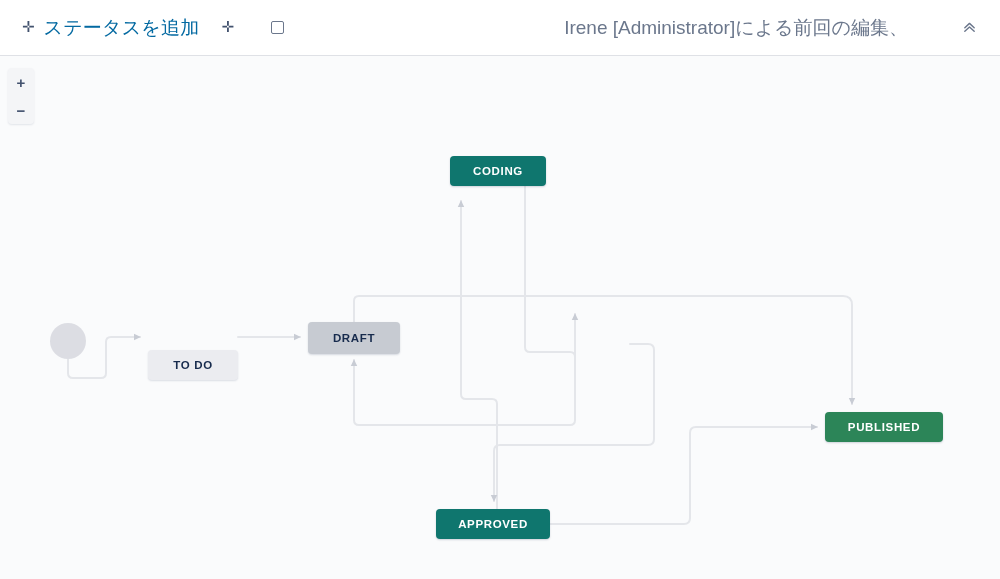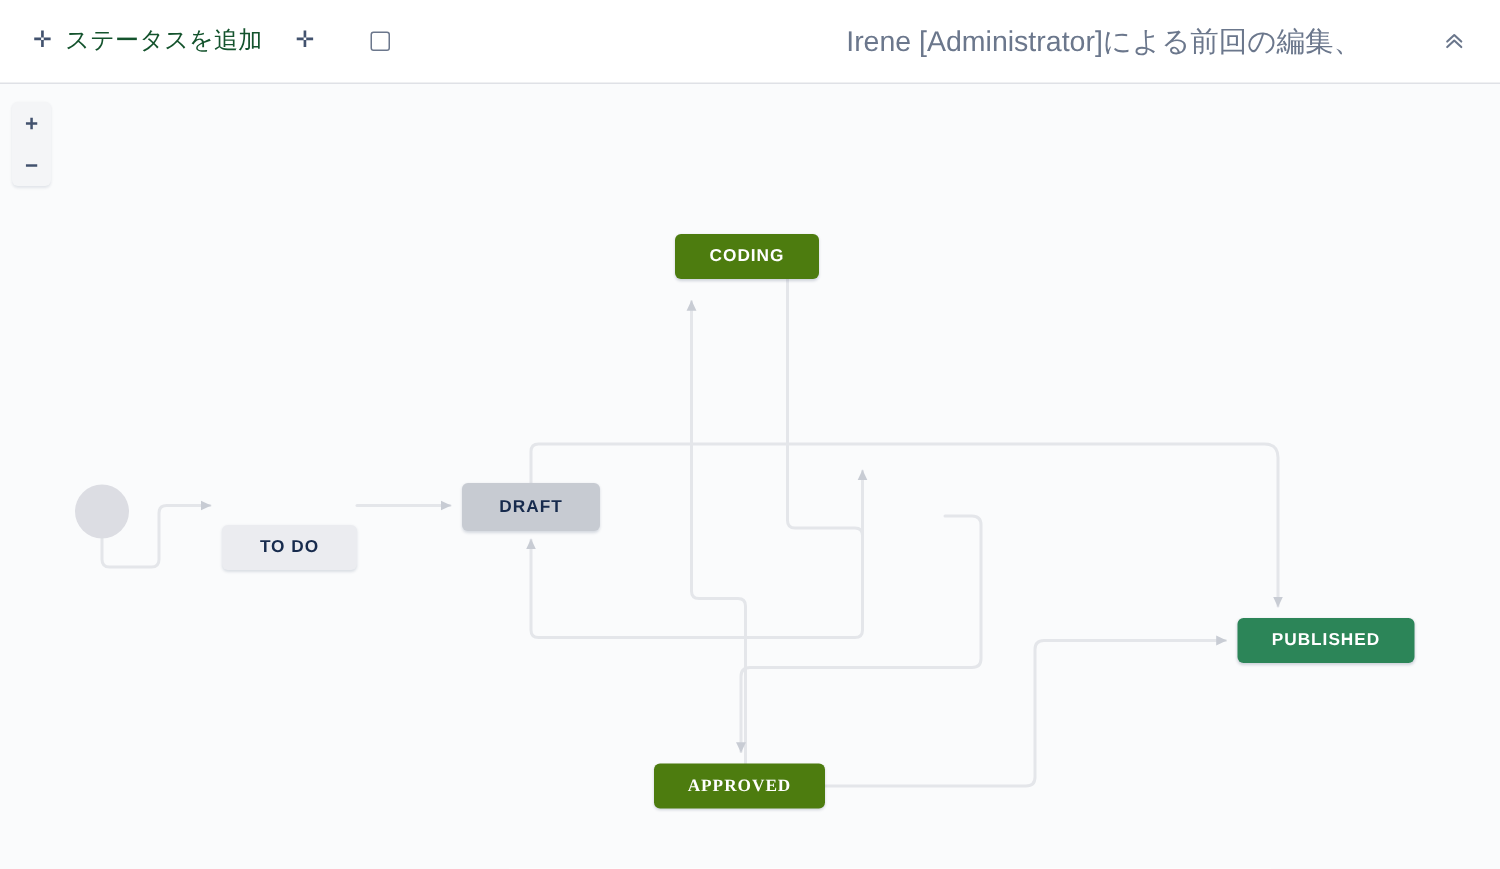--- a/index.html
+++ b/index.html
@@ -27,22 +27,22 @@
     cursor: pointer;
     white-space: nowrap;
   }
   .tb-plus {
     font-size: 15px; font-weight: 700;
     color: #42526e; line-height: 1;
     margin-right: 9px;
     transform: translateY(-1px);
   }
   .tb-label {
-    font-size: 16px;
-    color: #14532d;
+    font-size: 19px;
+    color: #0369a1;
     letter-spacing: .2px;
   }
   .tb-check-item { padding-left: 28px; }
   .tb-checkbox {
     width: 13px; height: 13px;
     border: 1.6px solid #6b778c;
     border-radius: 2px;
     background: #fff;
     margin-right: 11px;
     flex: 0 0 auto;
@@ -113,21 +113,21 @@
     color: #172b4d;
     box-shadow: 0 1px 2px rgba(9,30,66,.13);
     margin-top: 28px;
   }
   .node-grey-dark {
     background: #c7cbd2;
     color: #172b4d;
     box-shadow: 0 1px 2px rgba(9,30,66,.15);
   }
   .node-blue {
-    background: #4d7c0f;
+    background: #0f766e;
     color: #ffffff;
     box-shadow: 0 1px 2px rgba(9,30,66,.18);
   }
   .node-green {
     background: #2c8558;
     color: #ffffff;
     box-shadow: 0 1px 2px rgba(9,30,66,.18);
     text-align: right;
   }
   .start-circle {
@@ -208,17 +208,17 @@
   </div>
   <div class="node node-grey-dark" style="left: 308px; top: 266px; width: 92px; height: 32px;">
     <span>DRAFT</span>
   </div>
   <div class="node node-blue" style="left: 450px; top: 100px; width: 96px; height: 30px;">
     <span>CODING</span>
   </div>
   <div class="node node-green" style="left: 825px; top: 356px; width: 118px; height: 30px;">
     <span>PUBLISHED</span>
   </div>
-  <div class="node node-blue" style="left: 436px; top: 453px; width: 114px; height: 30px; font-family: Liberation Serif, serif;">
+  <div class="node node-blue" style="left: 436px; top: 453px; width: 114px; height: 30px;">
     <span>APPROVED</span>
   </div>
 
 </div>
 
 </body></html>

